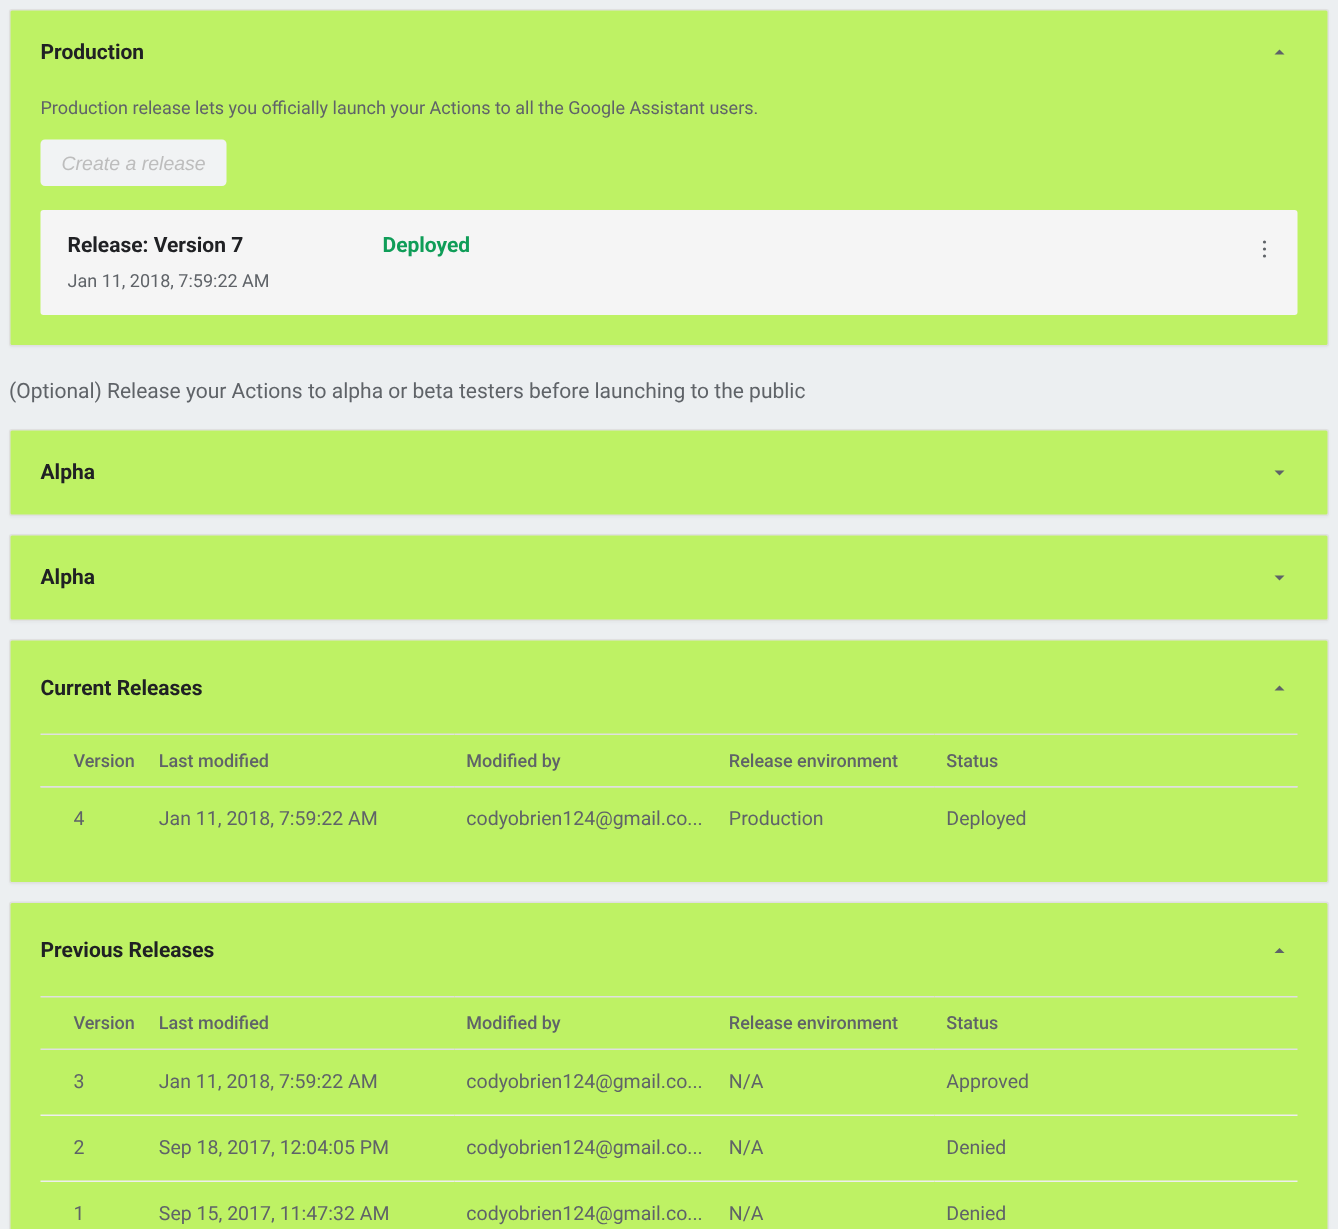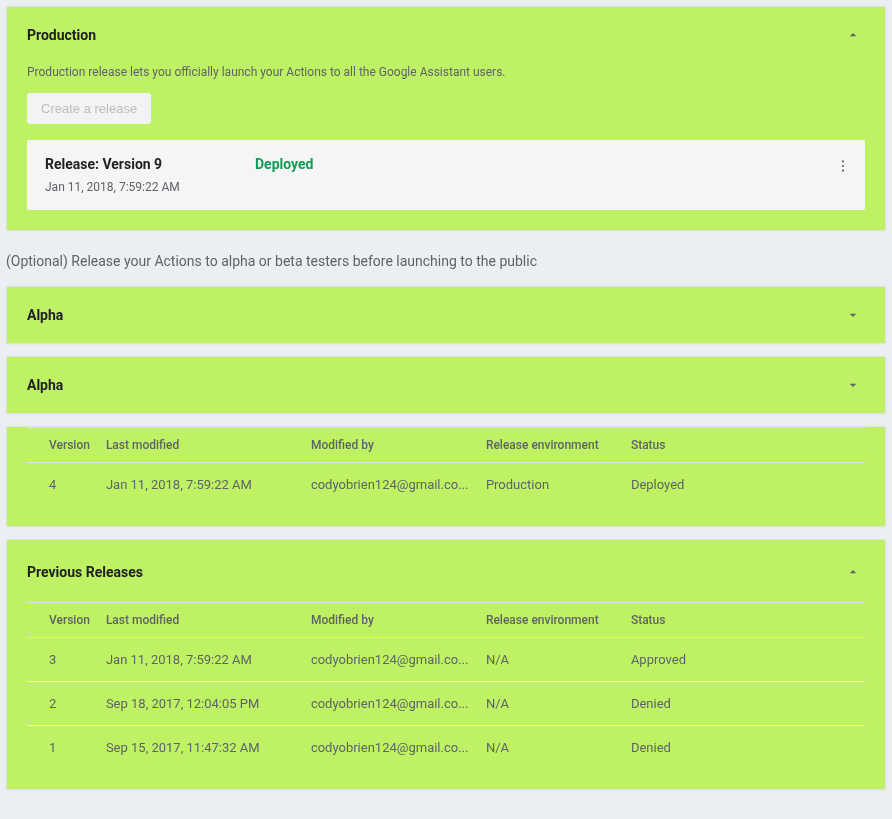--- a/index.html
+++ b/index.html
@@ -47,20 +47,21 @@
     .create-btn {
       display: inline-block;
       margin: 0 0 16px 20px;
       padding: 8px 14px;
       background: #f1f3f4;
       color: #bdbdbd;
       font-size: 13px;
       border: none;
       border-radius: 3px;
       cursor: not-allowed;
+      font-style: italic;
     }
     .release-box {
       background: #f5f5f5;
       margin: 0 20px 20px 20px;
       padding: 16px 18px;
       display: flex;
       align-items: flex-start;
       position: relative;
       border-radius: 2px;
     }
@@ -158,21 +159,21 @@
     <div class="chevron">
       <svg width="16" height="16" viewBox="0 0 24 24" fill="#5f6368">
           <path d="M7 14l5-5 5 5z"></path>
         </svg>
     </div>
   </div>
   <div class="card-desc">Production release lets you officially launch your Actions to all the Google Assistant users.</div>
   <button class="create-btn">Create a release</button>
   <div class="release-box">
     <div class="release-left">
-      <div class="release-title">Release: Version 9</div>
+      <div class="release-title">Release: Version 7</div>
       <div class="release-date">Jan 11, 2018, 7:59:22 AM</div>
     </div>
     <div class="deployed-label">Deployed</div>
     <div class="kebab">
       <svg width="16" height="16" viewBox="0 0 24 24" fill="#5f6368">
           <circle cx="12" cy="5" r="1.6"></circle>
           <circle cx="12" cy="12" r="1.6"></circle>
           <circle cx="12" cy="19" r="1.6"></circle>
         </svg>
     </div>
@@ -197,20 +198,28 @@
     <div class="card-title">Alpha</div>
     <div class="chevron">
       <svg width="16" height="16" viewBox="0 0 24 24" fill="#5f6368">
           <path d="M7 10l5 5 5-5z"></path>
         </svg>
     </div>
   </div>
 </div>
 
 <div class="card">
+  <div class="section-header">
+    <div class="section-title">Current Releases</div>
+    <div class="chevron">
+      <svg width="16" height="16" viewBox="0 0 24 24" fill="#5f6368">
+          <path d="M7 14l5-5 5 5z"></path>
+        </svg>
+    </div>
+  </div>
   <table>
     <thead>
       <tr>
         <th class="col-version">Version</th>
         <th class="col-modified">Last modified</th>
         <th class="col-modifiedby">Modified by</th>
         <th class="col-env">Release environment</th>
         <th class="col-status">Status</th>
       </tr>
     </thead>

